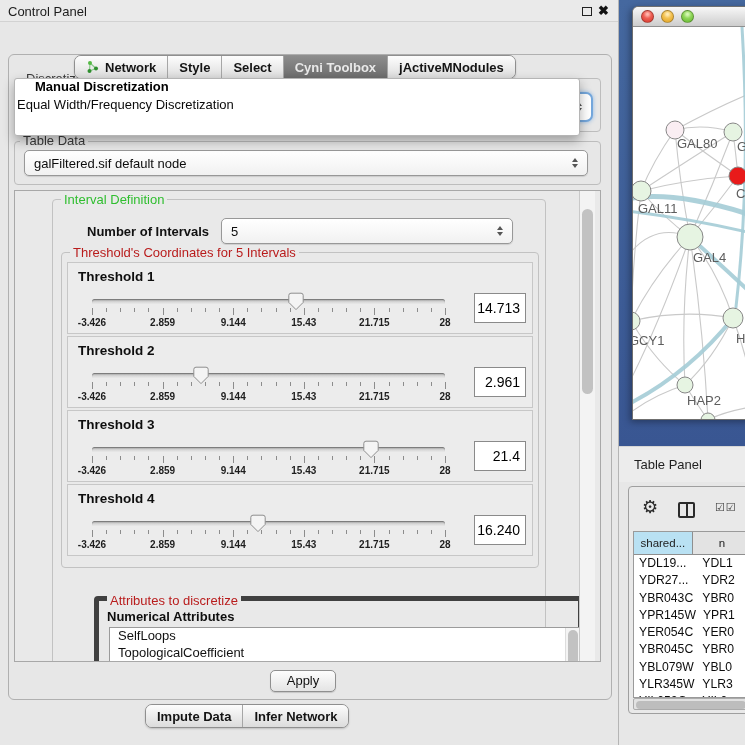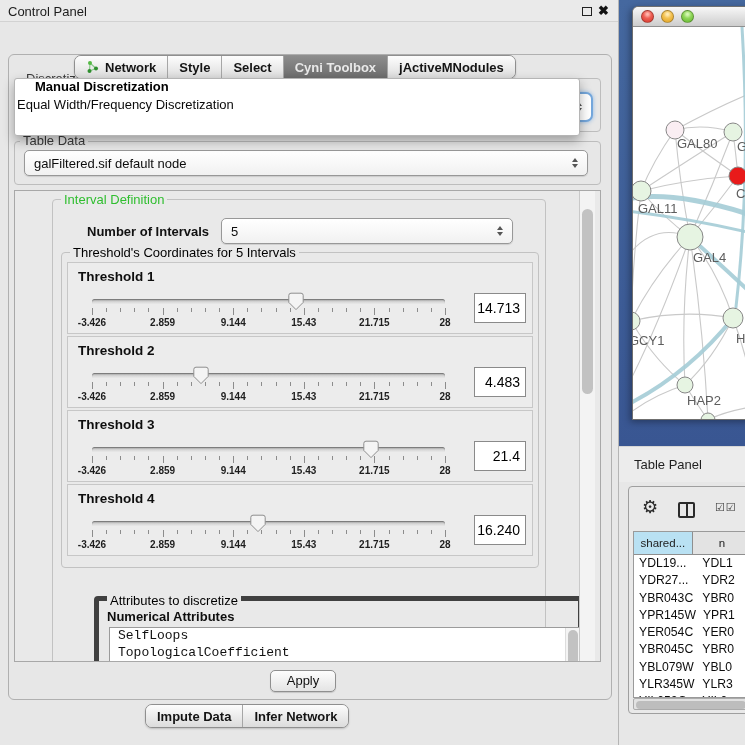--- a/index.html
+++ b/index.html
@@ -21,21 +21,21 @@
   .seg.sel { background:linear-gradient(#8d8d8d,#6d6d6d); color:#e9e9e9; }
   .net-ico { width:14px; height:14px; }
 
   
   .outer-panel { position:absolute; left:8px; top:54px; width:604px; height:646px; background:#e7e7e7; border:1px solid #b0b0b0; border-radius:6px; }
 
   .grp { position:absolute; border:1px solid #bdbdbd; border-radius:4px; }
   .grp-title { position:absolute; top:-8px; left:8px; background:#e7e7e7; padding:0 3px; font-size:13px; white-space:nowrap; }
   .t-gray { color:#3a3a3a; }
   .t-green { color:#2fbe2f; }
-  .t-blue { color:#000000; }
+  .t-blue { color:#b91c1c; }
 
   .alg-group { left:14px; top:78px; width:587px; height:54px; }
   .alg-combo { position:absolute; left:22px; top:92px; width:571px; height:30px; border:2px solid #74a7dc; border-radius:7px; background:#fff; box-shadow:0 0 4px #8fb8e4; }
 
   
   .popup { position:absolute; left:14px; top:78px; width:566px; height:58px; background:#fff; border:1px solid #b5b5b5; border-radius:3px; box-shadow:0 5px 12px rgba(0,0,0,.32); z-index:30; }
   .popup-hint { text-align:center; color:#aeaeae; font-size:13px; padding-top:4px; height:20px; }
   .popup-opt1 { font-weight:bold; font-size:13px; color:#000; padding-left:20px; height:18px; }
   .popup-opt2 { font-size:13px; color:#0a0a0a; padding-left:2px; }
 
@@ -66,21 +66,21 @@
   .ticks { position:absolute; left:0; top:9px; width:100%; height:8px; }
   .tick { position:absolute; top:0; width:1px; height:4px; background:#8c8c8c; }
   .tick.major { height:7px; }
   .tlabs { position:absolute; left:0; top:18px; width:100%; height:12px; }
   .tlab { position:absolute; transform:translateX(-50%); font-size:10px; font-weight:bold; color:#1e1e1e; white-space:nowrap; }
   .thumb { position:absolute; top:-7px; margin-left:-8px; }
   .val-box { position:absolute; right:6px; top:30px; width:52px; height:30px; background:#fff; border:1px solid #8a8a8a; font-size:14px; color:#000; text-align:right; line-height:28px; padding-right:5px; }
 
   .attr-group { position:absolute; left:41px; top:396px; width:489px; height:90px; border:5px solid #404040; border-radius:4px; }
   .attr-list-title { position:absolute; left:8px; top:8px; font-size:13px; font-weight:bold; color:#0e0e0e; }
-  .attr-list { position:absolute; left:10px; top:26px; width:471px; height:60px; background:#fff; border:1px solid #9b9b9b; overflow:hidden;font-family:Liberation Mono, monospace; }
+  .attr-list { position:absolute; left:10px; top:26px; width:471px; height:60px; background:#fff; border:1px solid #9b9b9b; overflow:hidden; }
   .list-item { font-size:13px; color:#111; padding-left:8px; height:16.5px; line-height:16.5px; }
   .list-sb { position:absolute; right:0; top:0; width:14px; height:100%; background:#f4f4f4; border-left:1px solid #ddd; }
   .list-sb .sb-thumb { position:absolute; left:2px; top:2px; width:10px; height:38px; background:#c2c2c2; border-radius:5px; }
 
   .apply-btn { position:absolute; left:270px; top:670px; width:66px; height:22px; background:linear-gradient(#fdfdfd,#e4e4e4); border:1px solid #8f8f8f; border-radius:5px; font-size:13px; color:#111; text-align:center; line-height:20px; box-shadow:0 1px 1px rgba(0,0,0,.15); }
 
   .splitter { position:absolute; left:618px; top:0; width:1px; height:745px; background:#b5b5b5; }
 
   
   .desktop { position:absolute; left:619px; top:0; width:126px; height:446px; background:linear-gradient(#45689f,#395692); }
@@ -269,21 +269,21 @@
                   <span class="tlab" style="left:20%">2.859</span>
                   <span class="tlab" style="left:40%">9.144</span>
                   <span class="tlab" style="left:60%">15.43</span>
                   <span class="tlab" style="left:80%">21.715</span>
                   <span class="tlab" style="left:100%">28</span>
                 </div>
                 <div class="thumb" style="left:31.00%"><svg width="16" height="19" viewBox="0 0 16 19">
                     <path d="M3,1.2 h10 a2.2,2.2 0 0 1 2.2,2.2 v7 L8,17.6 L0.8,10.4 v-7 A2.2,2.2 0 0 1 3,1.2 z" fill="#f4f4f4" stroke="#8e8e8e"></path>
                   </svg></div>
               </div>
-              <div class="val-box">4.483</div>
+              <div class="val-box">2.961</div>
             </div>
             <div class="th-box">
               <div class="th-title">Threshold 3</div>
               <div class="slider">
                 <div class="track"></div>
                 <div class="ticks">
                   <span class="tick major" style="left:0%"></span>
                   <span class="tick" style="left:4%"></span>
                   <span class="tick" style="left:8%"></span>
                   <span class="tick" style="left:12%"></span>

